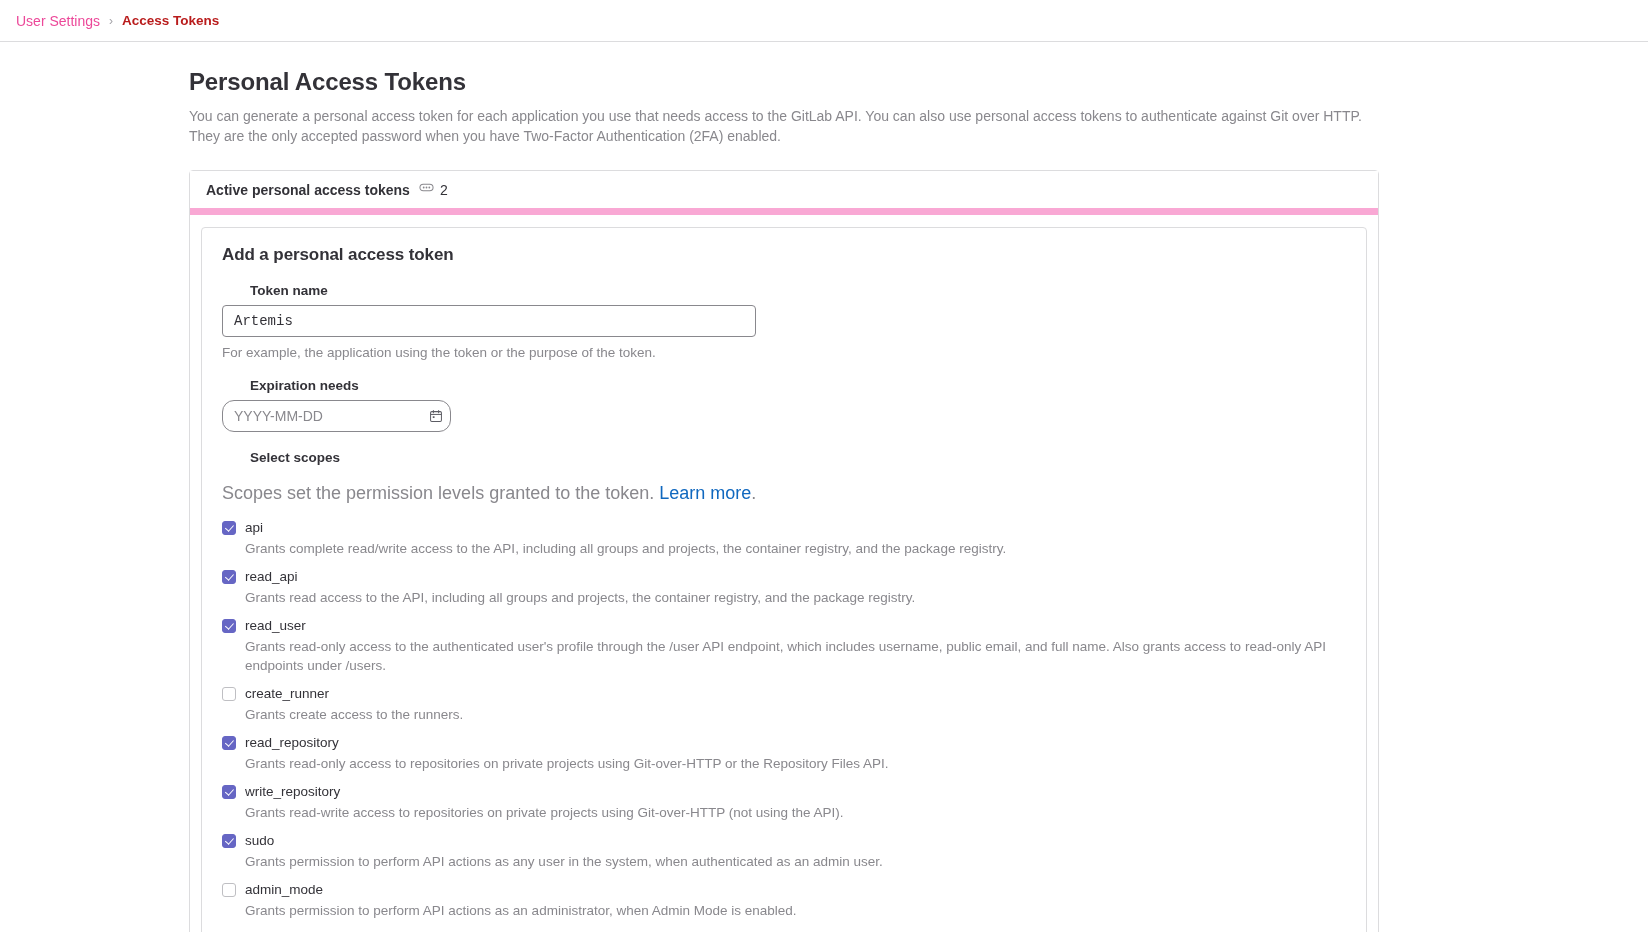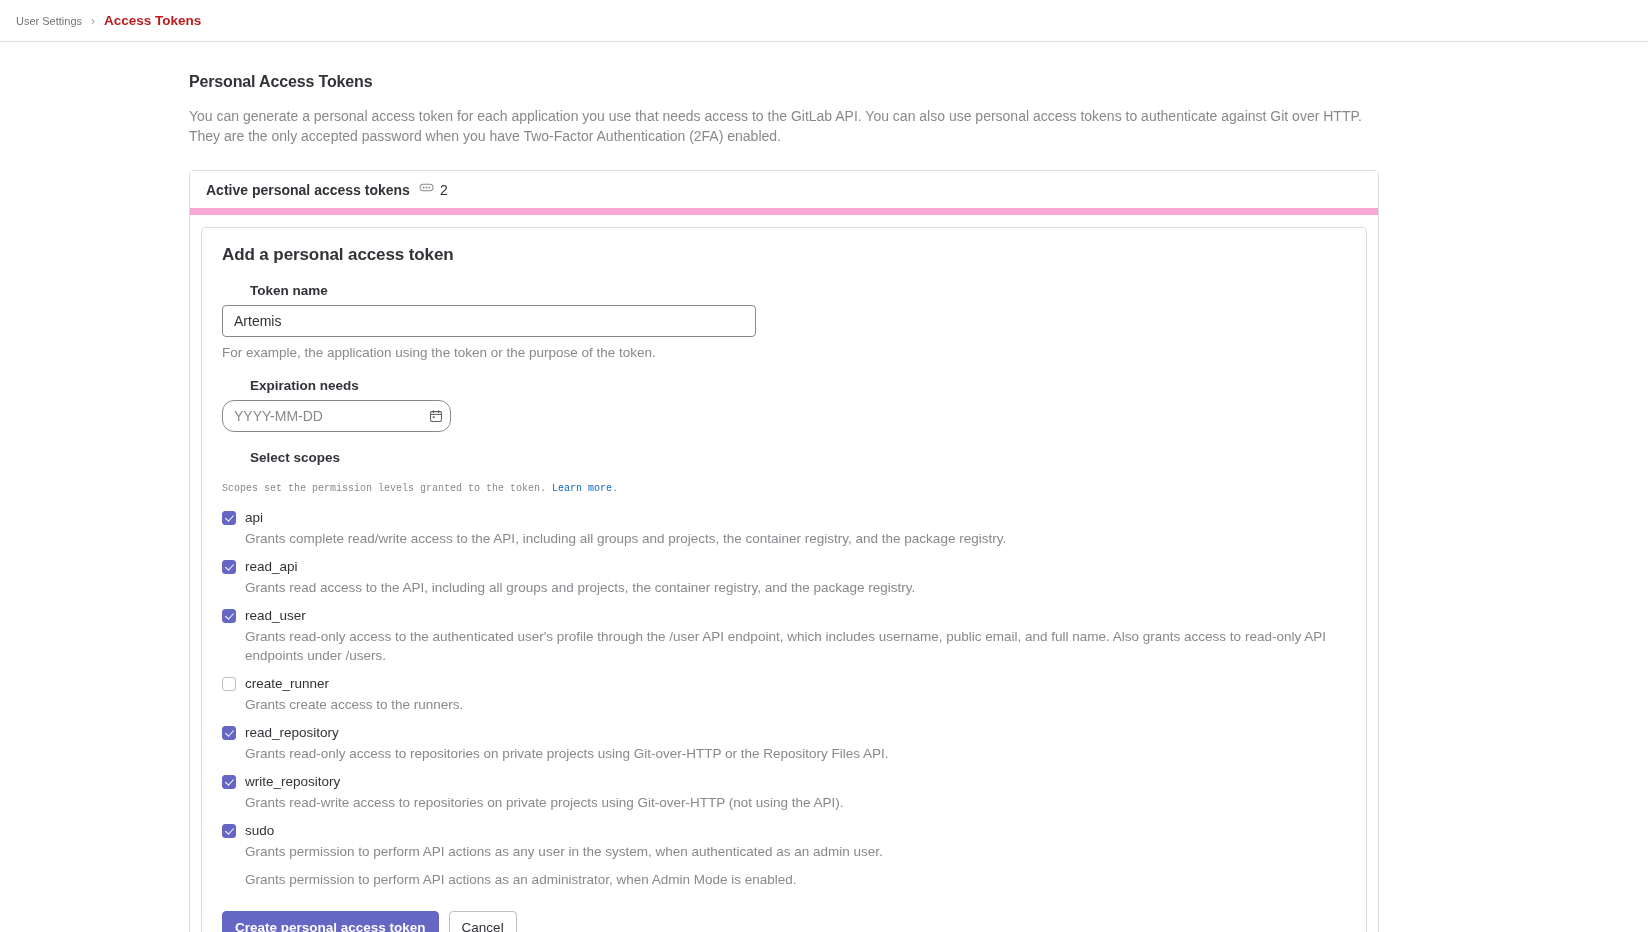--- a/index.html
+++ b/index.html
@@ -15,43 +15,43 @@
   
   .breadcrumb-bar {
     height: 42px;
     border-bottom: 1px solid #dcdcde;
     display: flex;
     align-items: center;
     padding: 0 16px;
     background: #fff;
   }
   .crumb {
-    font-size: 11px;
-    color: #737373;
+    font-size: 14px;
+    color: #ec4899;
     text-decoration: none;
   }
   .crumb-sep {
     font-size: 12px;
     color: #a4a3a8;
     margin: 0 9px;
     line-height: 1;
   }
   .crumb-current {
     font-size: 13.5px;
     color: #b91c1c;
     font-weight: 700;
   }
 
   
   .page {
     padding: 26px 0 0 189px;
   }
 
   .page-title {
-    font-size: 16px;
+    font-size: 24px;
     font-weight: 700;
     color: #333238;
     letter-spacing: -0.15px;
     line-height: 28px;
   }
 
   .page-desc {
     margin-top: 10px;
     font-size: 14px;
     line-height: 20px;
@@ -119,21 +119,21 @@
     margin-left: 28px;
   }
 
   .text-input {
     width: 534px;
     height: 32px;
     border: 1px solid #89888d;
     border-radius: 4px;
     padding: 0 11px;
     font-size: 14px;
-    font-family: Liberation Sans, sans-serif;
+    font-family: Liberation Mono, monospace;
     color: #333238;
     background: #fff;
     outline: none;
   }
   .text-input::placeholder { color: #89888d; }
 
   .help-text {
     margin-top: 8px;
     font-size: 13.5px;
     color: #89888d;
@@ -164,24 +164,23 @@
     background: none;
     border: 0;
     padding: 0;
     cursor: pointer;
     line-height: 0;
   }
 
   .section-gap { margin-top: 18px; }
 
   .scopes-sub {
-    font-size: 10px;
+    font-size: 18px;
     color: #89888d;
     margin-top: 18px;
-    font-family: Liberation Mono, monospace;
   }
   .link {
     color: #1068bf;
     text-decoration: none;
   }
 
   .scope-list { margin-top: 14px; }
 
   .scope-row {
     display: flex;
@@ -381,20 +380,24 @@
 
           <div>
             <div class="scope-row">
               <span class="cbx checked"></span>
               <span class="scope-name">sudo</span>
             </div>
             <div class="scope-desc">Grants permission to perform API actions as any user in the system, when authenticated as an admin user.</div>
           </div>
 
           <div>
+            <div class="scope-row">
+              <span class="cbx unchecked"></span>
+              <span class="scope-name">admin_mode</span>
+            </div>
             <div class="scope-desc">Grants permission to perform API actions as an administrator, when Admin Mode is enabled.</div>
           </div>
 
         </div>
       </div>
 
       
       <div class="btn-row">
         <button class="btn btn-primary">Create personal access token</button>
         <button class="btn btn-default">Cancel</button>

